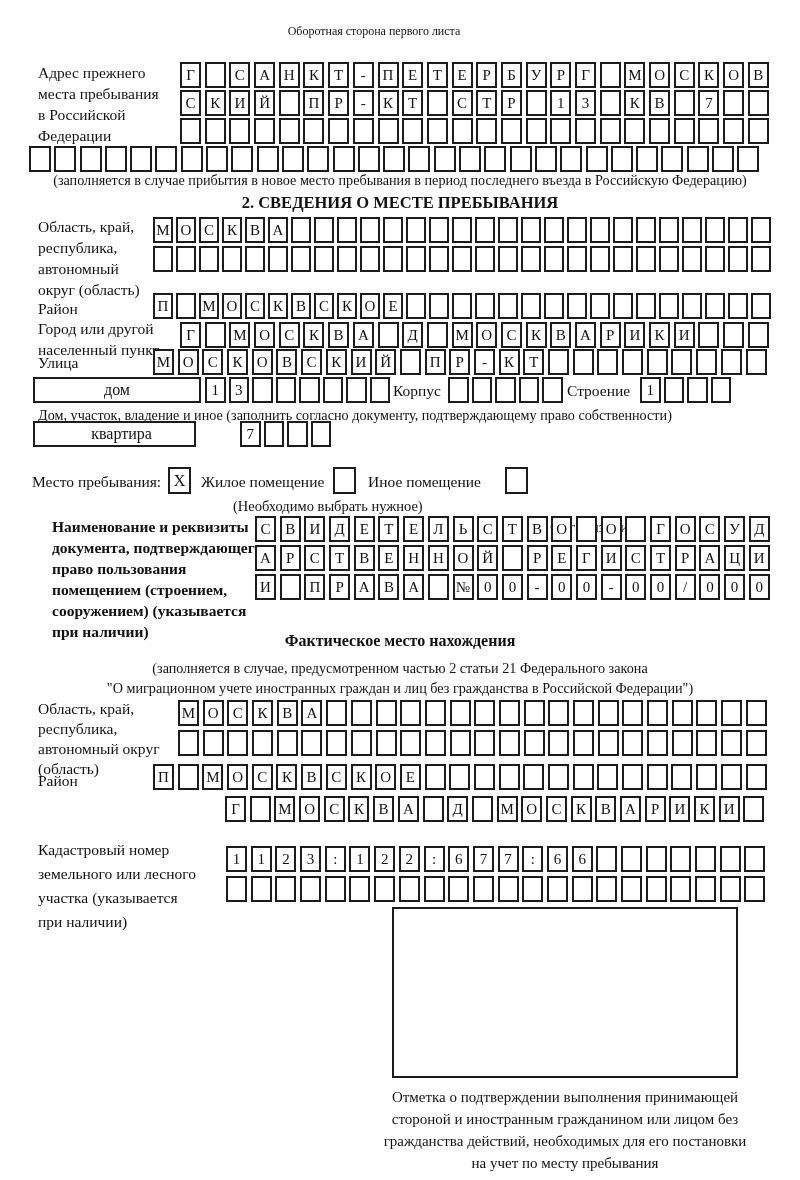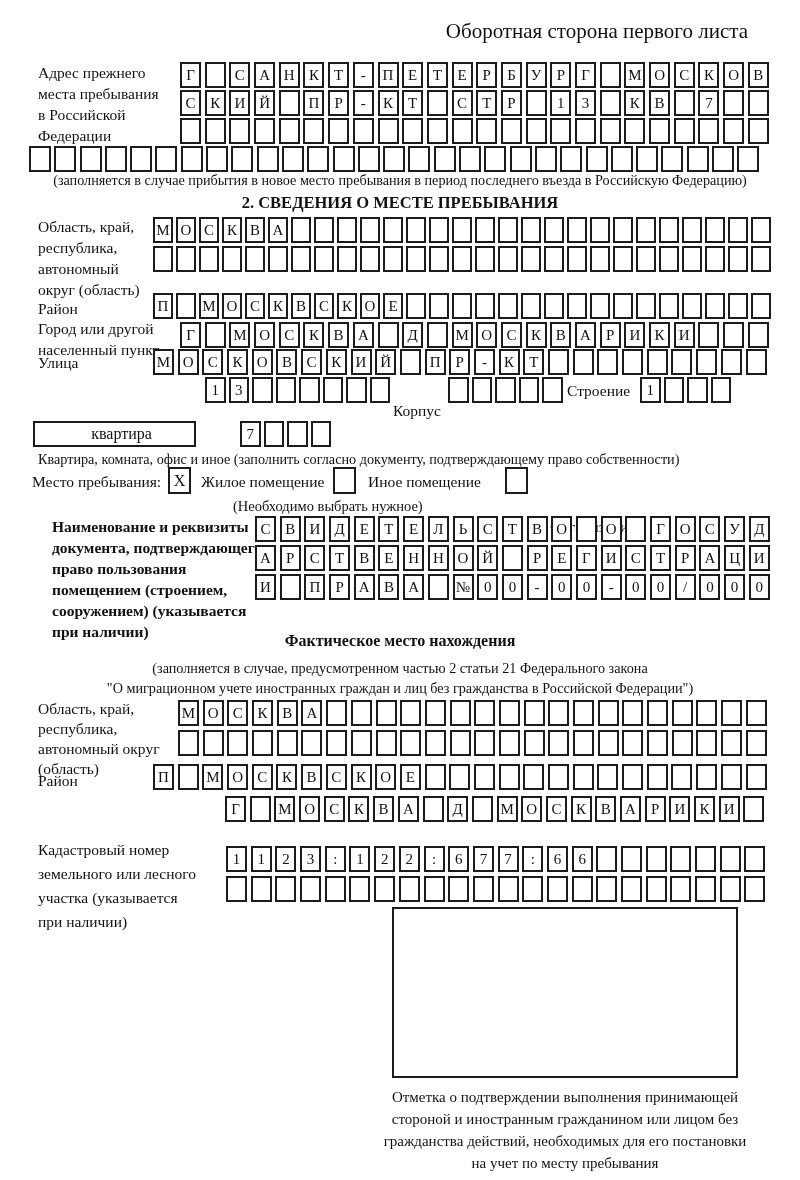--- a/index.html
+++ b/index.html
@@ -21,21 +21,21 @@
   .chk{position:absolute;width:23px;height:27px;border:2px solid #1c1c1c;box-sizing:border-box;
         display:flex;align-items:center;justify-content:center;font-size:16px;background:#fff;}
   .stamp{position:absolute;border:2px solid #1c1c1c;box-sizing:border-box;background:#fff;}
   .pre{white-space:pre-line;}
 </style>
 </head>
 <body>
 
 <div id="form">
 
-  <div class="note" style="top:22px;left:0;width:748px;text-align:right;font-size:21px;">Оборотная сторона первого листа</div>
+  <div class="note" style="top:22px;left:0;width:748px;text-align:center;font-size:12px;">Оборотная сторона первого листа</div>
 
   <div class="lbl" style="left:38px;top:62px;width:160px;">Адрес прежнего
 места пребывания
 в Российской
 Федерации</div>
   <div class="row p247" style="left:180px;top:62px;">
       <span class="cell">Г</span>
       <span class="cell"></span>
       <span class="cell">С</span>
       <span class="cell">А</span>
@@ -292,54 +292,55 @@
       <span class="cell"></span>
       <span class="cell"></span>
       <span class="cell"></span>
       <span class="cell"></span>
       <span class="cell"></span>
       <span class="cell"></span>
       <span class="cell"></span>
       <span class="cell"></span>
     </div>
 
+  <div class="field-box" style="left:33px;top:377px;width:168px;height:26px;">дом</div>
   <div class="row p235" style="left:205px;top:377px;">
       <span class="cell">1</span>
       <span class="cell">3</span>
       <span class="cell"></span>
       <span class="cell"></span>
       <span class="cell"></span>
       <span class="cell"></span>
       <span class="cell"></span>
       <span class="cell"></span>
     </div>
-  <div class="lbl" style="left:393px;top:380px;margin-top:20px;">Корпус</div>
+  <div class="lbl" style="left:393px;top:380px;">Корпус</div>
   <div class="row p235" style="left:448px;top:377px;">
       <span class="cell"></span>
       <span class="cell"></span>
       <span class="cell"></span>
       <span class="cell"></span>
       <span class="cell"></span>
     </div>
   <div class="lbl" style="left:567px;top:380px;">Строение</div>
   <div class="row p235" style="left:640px;top:377px;">
       <span class="cell">1</span>
       <span class="cell"></span>
       <span class="cell"></span>
       <span class="cell"></span>
     </div>
+  <div class="note" style="left:38px;top:406px;">Дом, участок, владение и иное (заполнить согласно документу, подтверждающему право собственности)</div>
 
   <div class="field-box" style="left:33px;top:421px;width:163px;height:26px;padding-left:14px;">квартира</div>
   <div class="row p235" style="left:240px;top:421px;">
       <span class="cell">7</span>
       <span class="cell"></span>
       <span class="cell"></span>
       <span class="cell"></span>
     </div>
-  <div class="note" style="left:38px;top:450px;">Квартира, комната, офис и иное (заполнить согласно документу, подтверждающему право собственности)</div>
 
   <div class="lbl" style="left:32px;top:471px;">Место пребывания:</div>
   <div class="chk" style="left:168px;top:467px;">X</div>
   <div class="lbl" style="left:201px;top:471px;">Жилое помещение</div>
   <div class="chk" style="left:333px;top:467px;"></div>
   <div class="lbl" style="left:368px;top:471px;">Иное помещение</div>
   <div class="chk" style="left:505px;top:467px;"></div>
   <div class="lbl" style="left:550px;top:471px;margin-top:45px;">Организация</div>
   <div class="note" style="left:233px;top:497px;font-size:14.5px;">(Необходимо выбрать нужное)</div>
 

